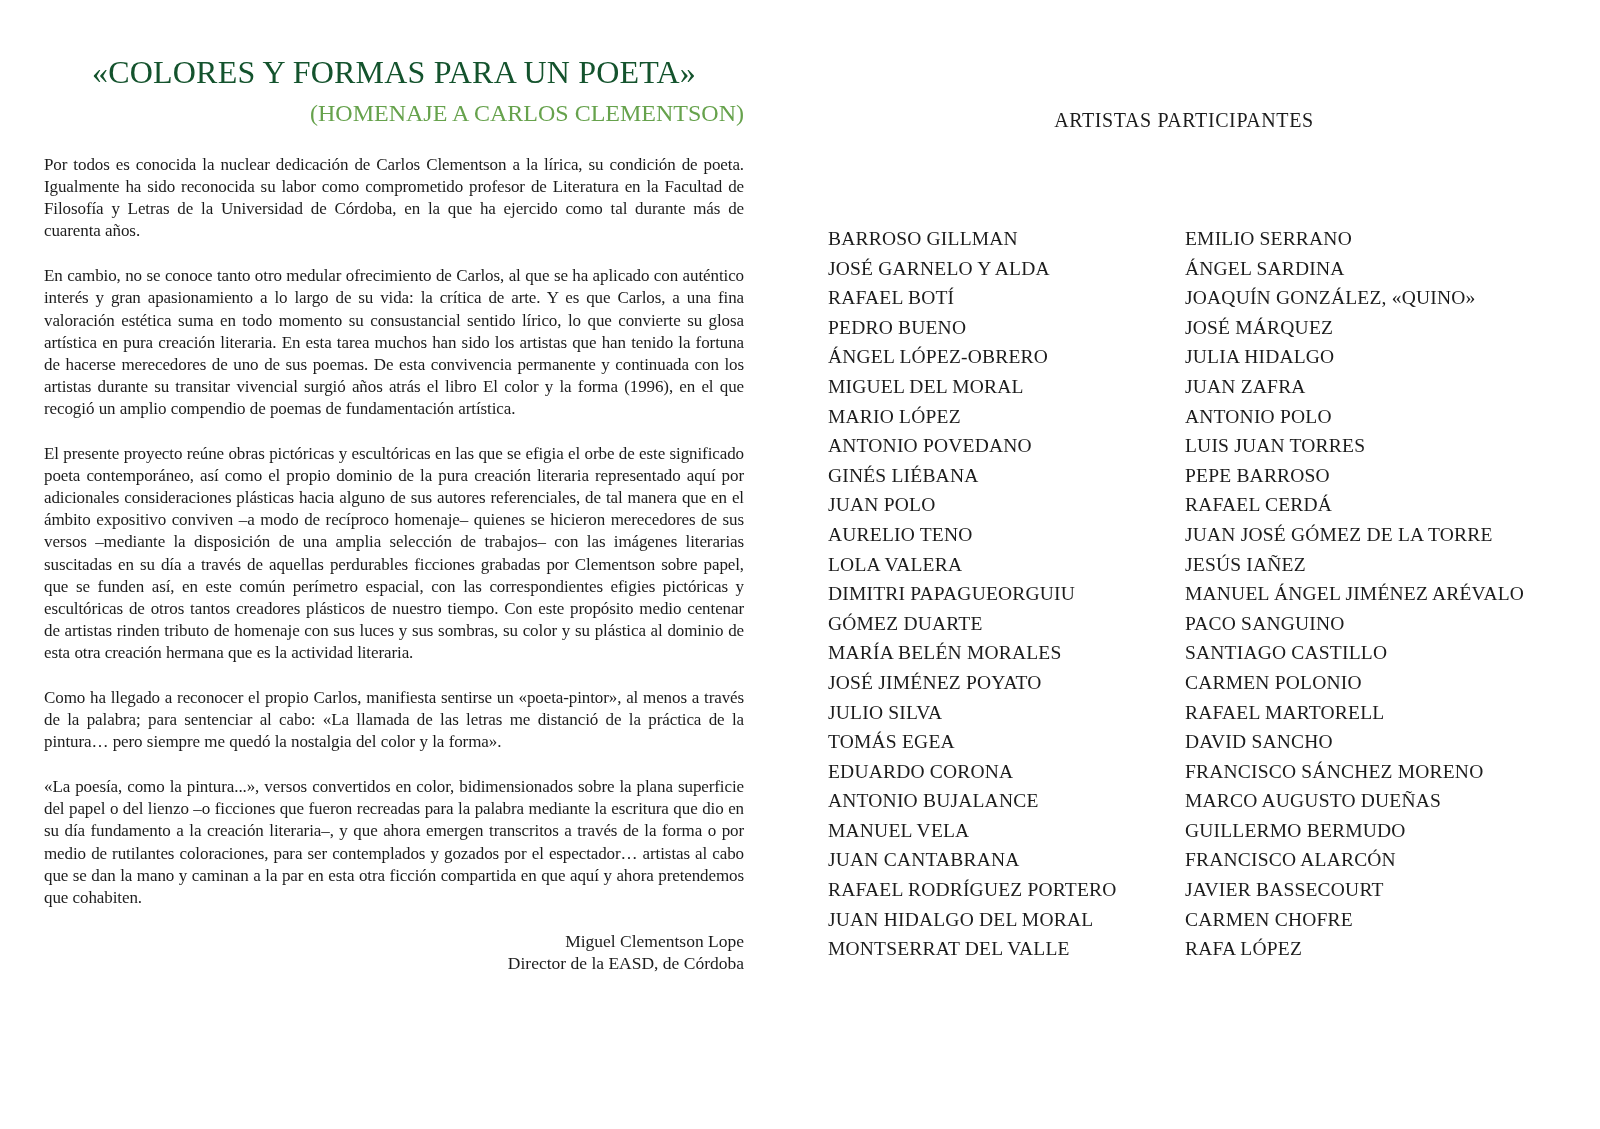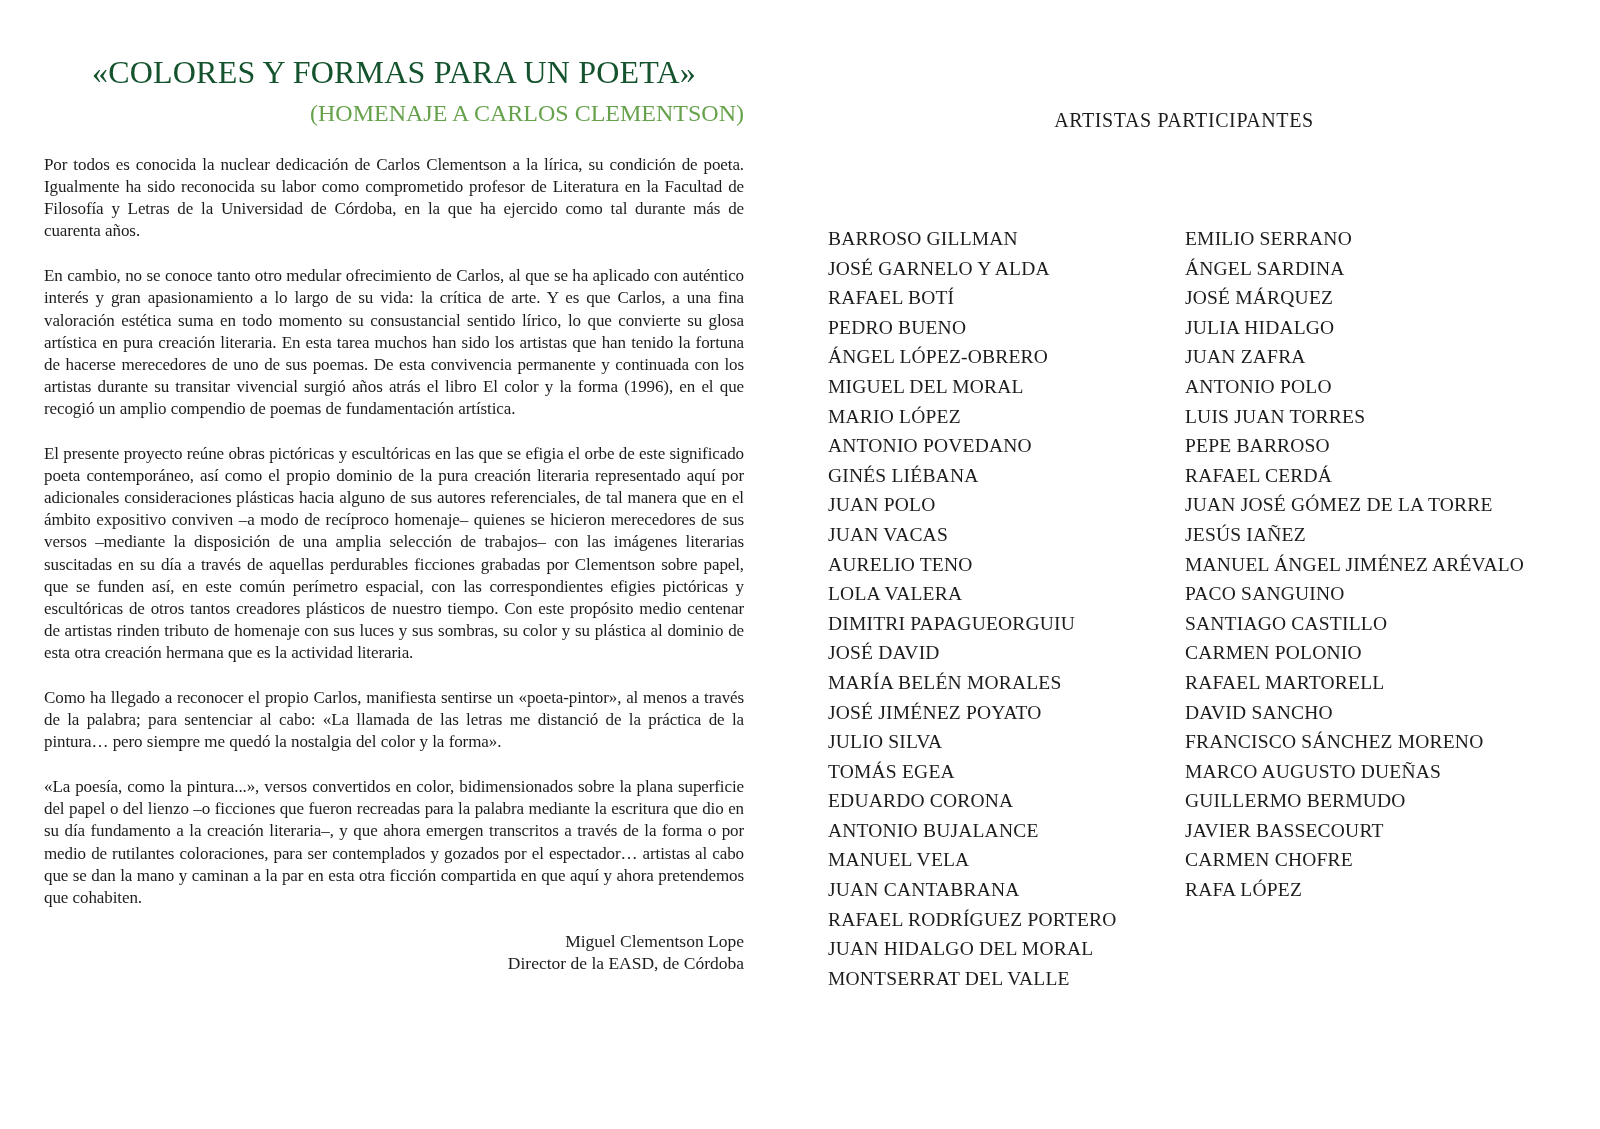--- a/index.html
+++ b/index.html
@@ -129,29 +129,28 @@
         <div class="artist-name">MIGUEL DEL MORAL</div>
 
         <div class="artist-name">MARIO LÓPEZ</div>
 
         <div class="artist-name">ANTONIO POVEDANO</div>
 
         <div class="artist-name">GINÉS LIÉBANA</div>
 
         <div class="artist-name">JUAN POLO</div>
 
-        <div class="artist-name">JUAN VACAS</div>
 
         <div class="artist-name">AURELIO TENO</div>
 
         <div class="artist-name">LOLA VALERA</div>
 
         <div class="artist-name">DIMITRI PAPAGUEORGUIU</div>
 
-        <div class="artist-name">JOSÉ DAVID</div>
+        <div class="artist-name">GÓMEZ DUARTE</div>
 
         <div class="artist-name">MARÍA BELÉN MORALES</div>
 
         <div class="artist-name">JOSÉ JIMÉNEZ POYATO</div>
 
         <div class="artist-name">JULIO SILVA</div>
 
         <div class="artist-name">TOMÁS EGEA</div>
 
         <div class="artist-name">EDUARDO CORONA</div>
@@ -167,20 +166,21 @@
         <div class="artist-name">JUAN HIDALGO DEL MORAL</div>
 
         <div class="artist-name">MONTSERRAT DEL VALLE</div>
       </div>
     <div class="artist-col-2">
 
         <div class="artist-name">EMILIO SERRANO</div>
 
         <div class="artist-name">ÁNGEL SARDINA</div>
 
+        <div class="artist-name">JOAQUÍN GONZÁLEZ, «QUINO»</div>
 
         <div class="artist-name">JOSÉ MÁRQUEZ</div>
 
         <div class="artist-name">JULIA HIDALGO</div>
 
         <div class="artist-name">JUAN ZAFRA</div>
 
         <div class="artist-name">ANTONIO POLO</div>
 
         <div class="artist-name">LUIS JUAN TORRES</div>
@@ -204,20 +204,21 @@
         <div class="artist-name">RAFAEL MARTORELL</div>
 
         <div class="artist-name">DAVID SANCHO</div>
 
         <div class="artist-name">FRANCISCO SÁNCHEZ MORENO</div>
 
         <div class="artist-name">MARCO AUGUSTO DUEÑAS</div>
 
         <div class="artist-name">GUILLERMO BERMUDO</div>
 
+        <div class="artist-name">FRANCISCO ALARCÓN</div>
 
         <div class="artist-name">JAVIER BASSECOURT</div>
 
         <div class="artist-name">CARMEN CHOFRE</div>
 
         <div class="artist-name">RAFA LÓPEZ</div>
       </div>
   </div>
 </div>
 

